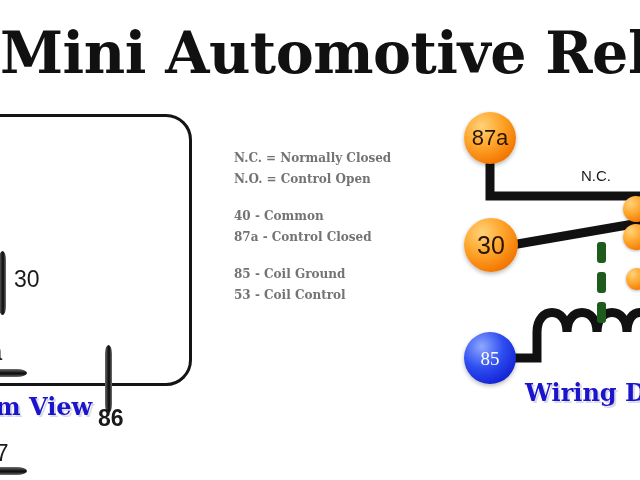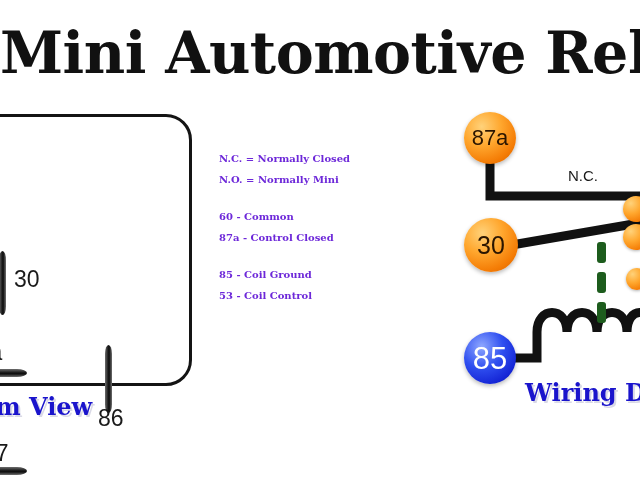--- a/index.html
+++ b/index.html
@@ -34,35 +34,35 @@
   #blade-86{left:148px;top:228px;height:68px;}
   #blade-87a{left:-12px;top:252px;width:82px;}
   #blade-87{left:-12px;top:350px;width:82px;}
 
   .pin-label{
     position:absolute;font-family:"Liberation Sans", sans-serif;
     font-weight:400;font-size:23px;color:#1a1a1a;white-space:nowrap;line-height:1;
   }
   #label-30{left:57px;top:151px;}
   #label-87a{left:7px;top:224px;}
-  #label-86{left:141px;top:290px;}
+  #label-86{left:141px;top:290px;font-weight:bold;}
   #label-87{left:26px;top:325px;}
 
   #bottom-view-caption{
     position:absolute;left:-43px;top:392px;width:200px;
     font-family:"DejaVu Serif", serif;font-weight:700;font-size:24px;
     color:#1a14cc;white-space:nowrap;
     text-shadow:2px 2px 0 rgba(170,170,200,.45);
   }
 
   
   #legend{
-    position:absolute;left:219px;top:148px;width:240px;
+    position:absolute;left:234px;top:148px;width:240px;
     font-family:"DejaVu Serif", serif;font-weight:700;
-    font-size:10px;line-height:21px;color:#6d28d9;white-space:nowrap;
+    font-size:12px;line-height:21px;color:#737373;white-space:nowrap;
   }
   #legend .grp{margin-bottom:16px;}
   #legend .grp:last-child{margin-bottom:4px;}
   #legend .line{display:block;}
 
   
   #wiring{position:absolute;left:440px;top:100px;width:200px;height:330px;}
 
   #wires{position:absolute;left:0;top:0;width:200px;height:330px;overflow:visible;}
 
@@ -78,34 +78,34 @@
     box-shadow:0 2px 4px rgba(0,0,0,.28);
   }
   .node.blue{
     background:radial-gradient(circle at 34% 28%, #8fa8ff 0%, #2f4ff0 42%, #1526d6 75%, #0c1694 100%);
     color:#ffffff;
     box-shadow:0 2px 4px rgba(0,0,0,.28);
   }
 
   #node-87a{left:24px;top:12px;width:52px;height:52px;font-size:22px;}
   #node-30 {left:24px;top:118px;width:54px;height:54px;font-size:25px;}
-  #node-85 {left:24px;top:232px;width:52px;height:52px;font-size:31px;}
+  #node-85 {left:24px;top:232px;width:52px;height:52px;font-size:19px;font-family:Liberation Serif, serif;}
 
   
   .edge-node{
     position:absolute;border-radius:50%;
     background:radial-gradient(circle at 30% 28%, #ffd27a 0%, #ffa72e 40%, #f47c05 74%, #cf5c00 100%);
     box-shadow:0 1px 3px rgba(0,0,0,.3);
   }
   #edge-87{left:183px;top:96px;width:26px;height:26px;}
   #edge-30c{left:183px;top:124px;width:26px;height:26px;}
   #edge-86c{left:186px;top:168px;width:22px;height:22px;}
 
   #nc-label{
-    position:absolute;left:128px;top:67px;
+    position:absolute;left:141px;top:67px;
     font-family:"Liberation Sans", sans-serif;font-size:15px;color:#1a1a1a;
     white-space:nowrap;
   }
 
   .dash{position:absolute;left:157px;width:9px;height:21px;border-radius:3px;background:#1d5c1d;}
   #dash-1{top:142px;}
   #dash-2{top:172px;}
   #dash-3{top:202px;}
 
   #wiring-caption{
@@ -132,24 +132,24 @@
     <div class="pin-label" id="label-86">86</div>
     <div class="pin-label" id="label-87a">87a</div>
     <div class="pin-label" id="label-87">87</div>
   </div>
 
   <div id="bottom-view-caption">ttom View</div>
 
   <div id="legend">
     <div class="grp">
       <span class="line">N.C. = Normally Closed</span>
-      <span class="line">N.O. = Normally Mini</span>
+      <span class="line">N.O. = Control Open</span>
     </div>
     <div class="grp">
-      <span class="line">60 - Common</span>
+      <span class="line">40 - Common</span>
       <span class="line">87a - Control Closed</span>
     </div>
     <div class="grp">
       <span class="line">85 - Coil Ground</span>
       <span class="line">53 - Coil Control</span>
     </div>
   </div>
 
   <div id="wiring">
 

